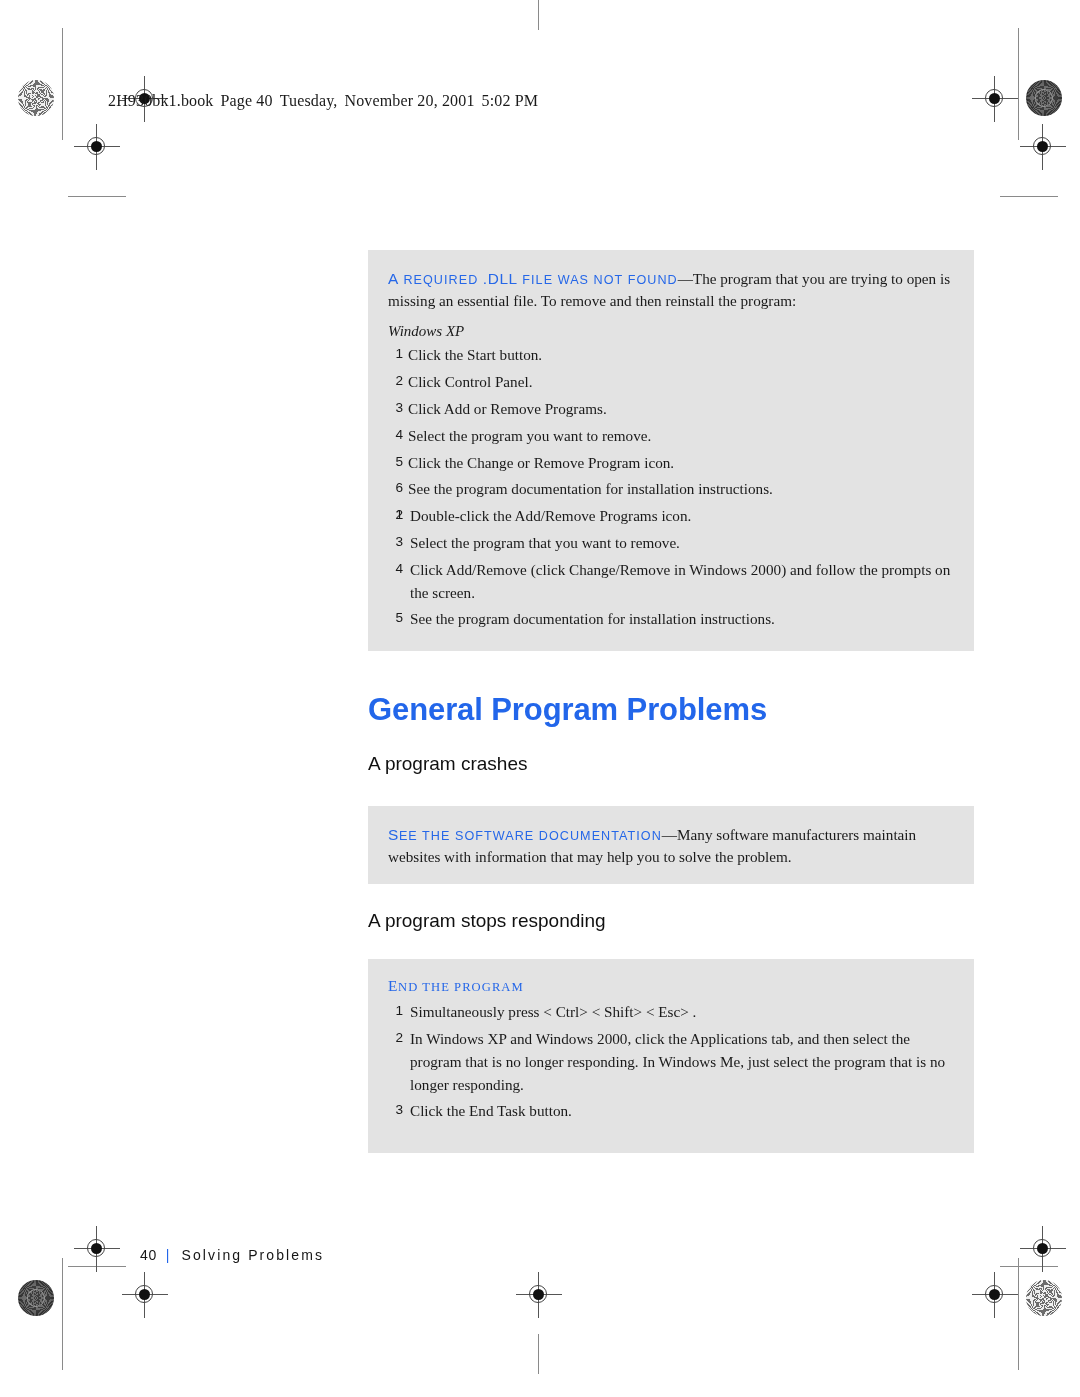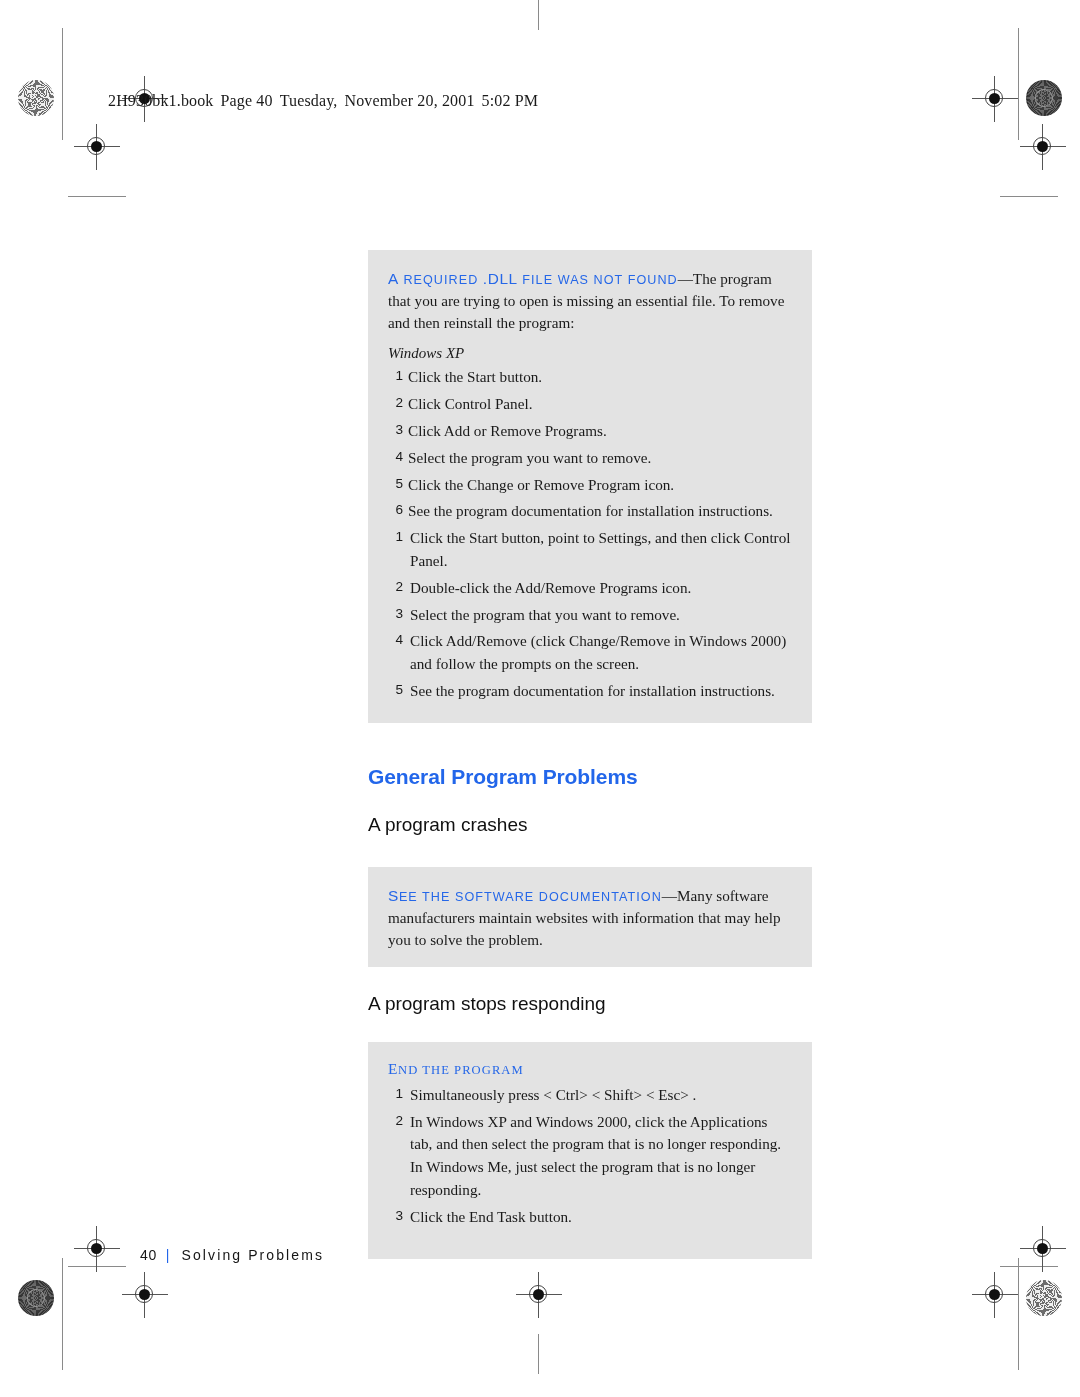--- a/index.html
+++ b/index.html
@@ -101,21 +101,21 @@
     position: absolute;
     left: 368px;
     top: 250px;
     width: 554px;
   }
 
   .tip-box {
     background: #e3e3e3;
     padding: 18px 20px 16px 20px;
     box-sizing: border-box;
-    width: 444px;
+    width: 606px;
   }
 
   .tip-head {
     color: #2567e8;
     font-family: "Liberation Sans", sans-serif;
     font-size: 12.6px;
     letter-spacing: 1.05px;
     font-weight: 400;
   }
   .tip-head .big {
@@ -161,21 +161,21 @@
     text-align: right;
     font-family: "Liberation Sans", sans-serif;
     font-size: 13.6px;
   }
   ol.steps.wide li { padding-left: 22px; }
 
   
   h1.sec-title {
     color: #2266ea;
     font-family: "Liberation Sans", sans-serif;
-    font-size: 21px;
+    font-size: 31px;
     font-weight: 700;
     letter-spacing: -0.1px;
     margin: 42px 0 0 0;
     line-height: 1.1;
   }
   h2.sub-title {
     color: #101010;
     font-family: "Liberation Sans", sans-serif;
     font-size: 19px;
     font-weight: 400;
@@ -291,21 +291,21 @@
       <ol class="steps">
         <li><span class="num">1</span><span>Click the Start button.</span></li>
         <li><span class="num">2</span><span>Click Control Panel.</span></li>
         <li><span class="num">3</span><span>Click Add or Remove Programs.</span></li>
         <li><span class="num">4</span><span>Select the program you want to remove.</span></li>
         <li><span class="num">5</span><span>Click the Change or Remove Program icon.</span></li>
         <li><span class="num">6</span><span>See the program documentation for installation instructions.</span></li>
       </ol>
 
       <ol class="steps wide">
-        <li><span class="num">1</span><span>Click the Start button, point to Settings, and then click Control Panel.</span></li>
+        <li><span class="num">1</span></li>
         <li><span class="num">2</span><span>Double-click the Add/Remove Programs icon.</span></li>
         <li><span class="num">3</span><span>Select the program that you want to remove.</span></li>
         <li><span class="num">4</span><span>Click Add/Remove (click Change/Remove in Windows 2000) and follow the prompts on the screen.</span></li>
         <li><span class="num">5</span><span>See the program documentation for installation instructions.</span></li>
       </ol>
     </div>
 
     <h1 class="sec-title">General Program Problems</h1>
 
     <h2 class="sub-title">A program crashes</h2>

